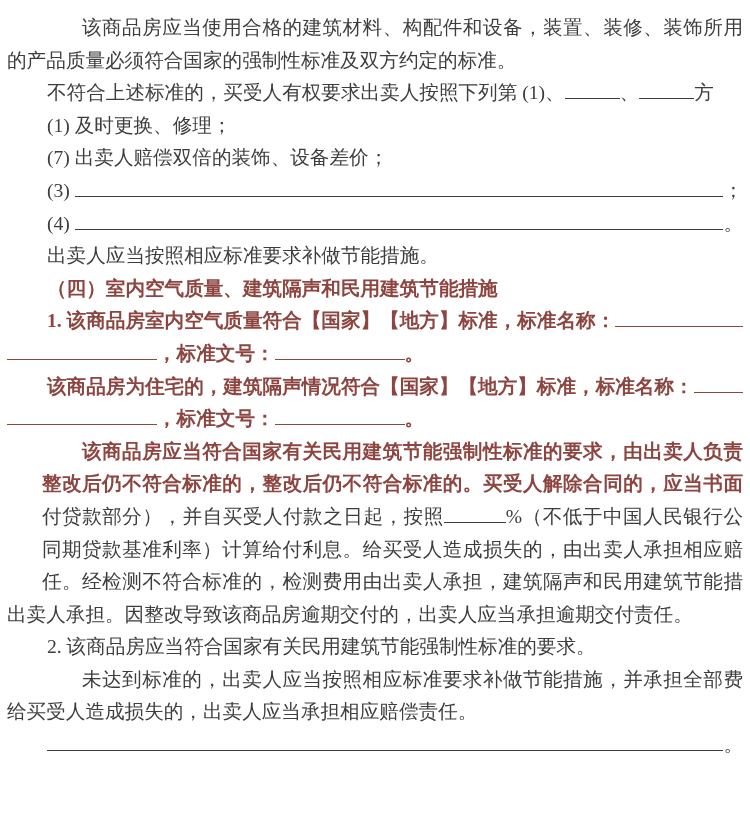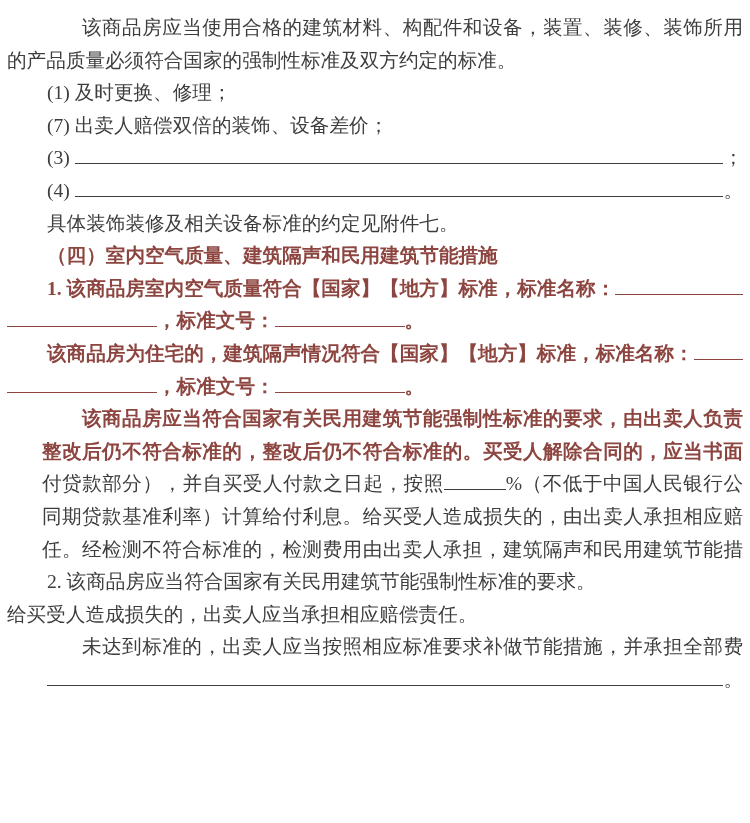--- a/index.html
+++ b/index.html
@@ -40,50 +40,52 @@
   .flexline .blank { display: block; height: 3px; border-bottom: 1.6px solid currentColor; }
   .blank.grow { flex: 1 1 auto; }
 </style>
 </head>
 <body>
 
 <div class="page">
   <div class="doc-body">
       <div class="line indent fill"><span class="run">该商品房应当使用合格的建筑材料、构配件和设备，装置、装修、装饰所用材料</span></div>
       <div class="line"><span class="run">的产品质量必须符合国家的强制性标准及双方约定的标准。</span></div>
+      <div class="line indent"><span class="run">不符合上述标准的，买受人有权要求出卖人按照下列第 (1)、</span><span class="blank" style="width: 55px;"></span><span class="run">、</span><span class="blank" style="width: 55px;"></span><span class="run">方</span></div>
       <div class="line indent"><span class="run">(1) 及时更换、修理；</span></div>
       <div class="line indent"><span class="run">(7) 出卖人赔偿双倍的装饰、设备差价；</span></div>
       <div class="line indent flexline">
         <span class="run">(3) </span>
         <span class="blank grow"></span>
         <span class="run">；</span>
       </div>
       <div class="line indent flexline">
         <span class="run">(4) </span>
         <span class="blank grow"></span>
         <span class="run">。</span>
       </div>
-      <div class="line indent"><span class="run">具体装饰装修及相关设备标准的约定见附件七。</span></div>
+      <div class="line indent"><span class="run">出卖人应当按照相应标准要求补做节能措施。</span></div>
       <div class="line indent maroon"><span class="run">（四）室内空气质量、建筑隔声和民用建筑节能措施</span></div>
       <div class="line indent maroon flexline">
         <span class="run">1. 该商品房室内空气质量符合【国家】【地方】标准，标准名称：</span>
         <span class="blank grow"></span>
       </div>
       <div class="line maroon"><span class="blank" style="width: 150px;"></span><span class="run">，标准文号：</span><span class="blank" style="width: 130px;"></span><span class="run">。</span></div>
       <div class="line indent maroon flexline">
         <span class="run">该商品房为住宅的，建筑隔声情况符合【国家】【地方】标准，标准名称：</span>
         <span class="blank grow"></span>
       </div>
       <div class="line maroon"><span class="blank" style="width: 150px;"></span><span class="run">，标准文号：</span><span class="blank" style="width: 130px;"></span><span class="run">。</span></div>
       <div class="line indent fill maroon"><span class="run">该商品房应当符合国家有关民用建筑节能强制性标准的要求，由出卖人负责整改，</span></div>
       <div class="line fill maroon"><span class="run">整改后仍不符合标准的，整改后仍不符合标准的。买受人解除合同的，应当书面通知出</span></div>
       <div class="line fill"><span class="run">付贷款部分），并自买受人付款之日起，按照</span><span class="blank" style="width: 62px;"></span><span class="run">%（不低于中国人民银行公布的</span></div>
       <div class="line fill"><span class="run">同期贷款基准利率）计算给付利息。给买受人造成损失的，由出卖人承担相应赔偿责</span></div>
       <div class="line fill"><span class="run">任。经检测不符合标准的，检测费用由出卖人承担，建筑隔声和民用建筑节能措施</span></div>
+      <div class="line"><span class="run">出卖人承担。因整改导致该商品房逾期交付的，出卖人应当承担逾期交付责任。</span></div>
       <div class="line indent"><span class="run">2. 该商品房应当符合国家有关民用建筑节能强制性标准的要求。</span></div>
+      <div class="line indent fill"><span class="run">未达到标准的，出卖人应当按照相应标准要求补做节能措施，并承担全部费用；</span></div>
       <div class="line"><span class="run">给买受人造成损失的，出卖人应当承担相应赔偿责任。</span></div>
-      <div class="line indent fill"><span class="run">未达到标准的，出卖人应当按照相应标准要求补做节能措施，并承担全部费用；</span></div>
       <div class="line indent flexline">
         <span class="blank grow"></span>
         <span class="run">。</span>
       </div>
     </div>
 </div>
 
 </body></html>

